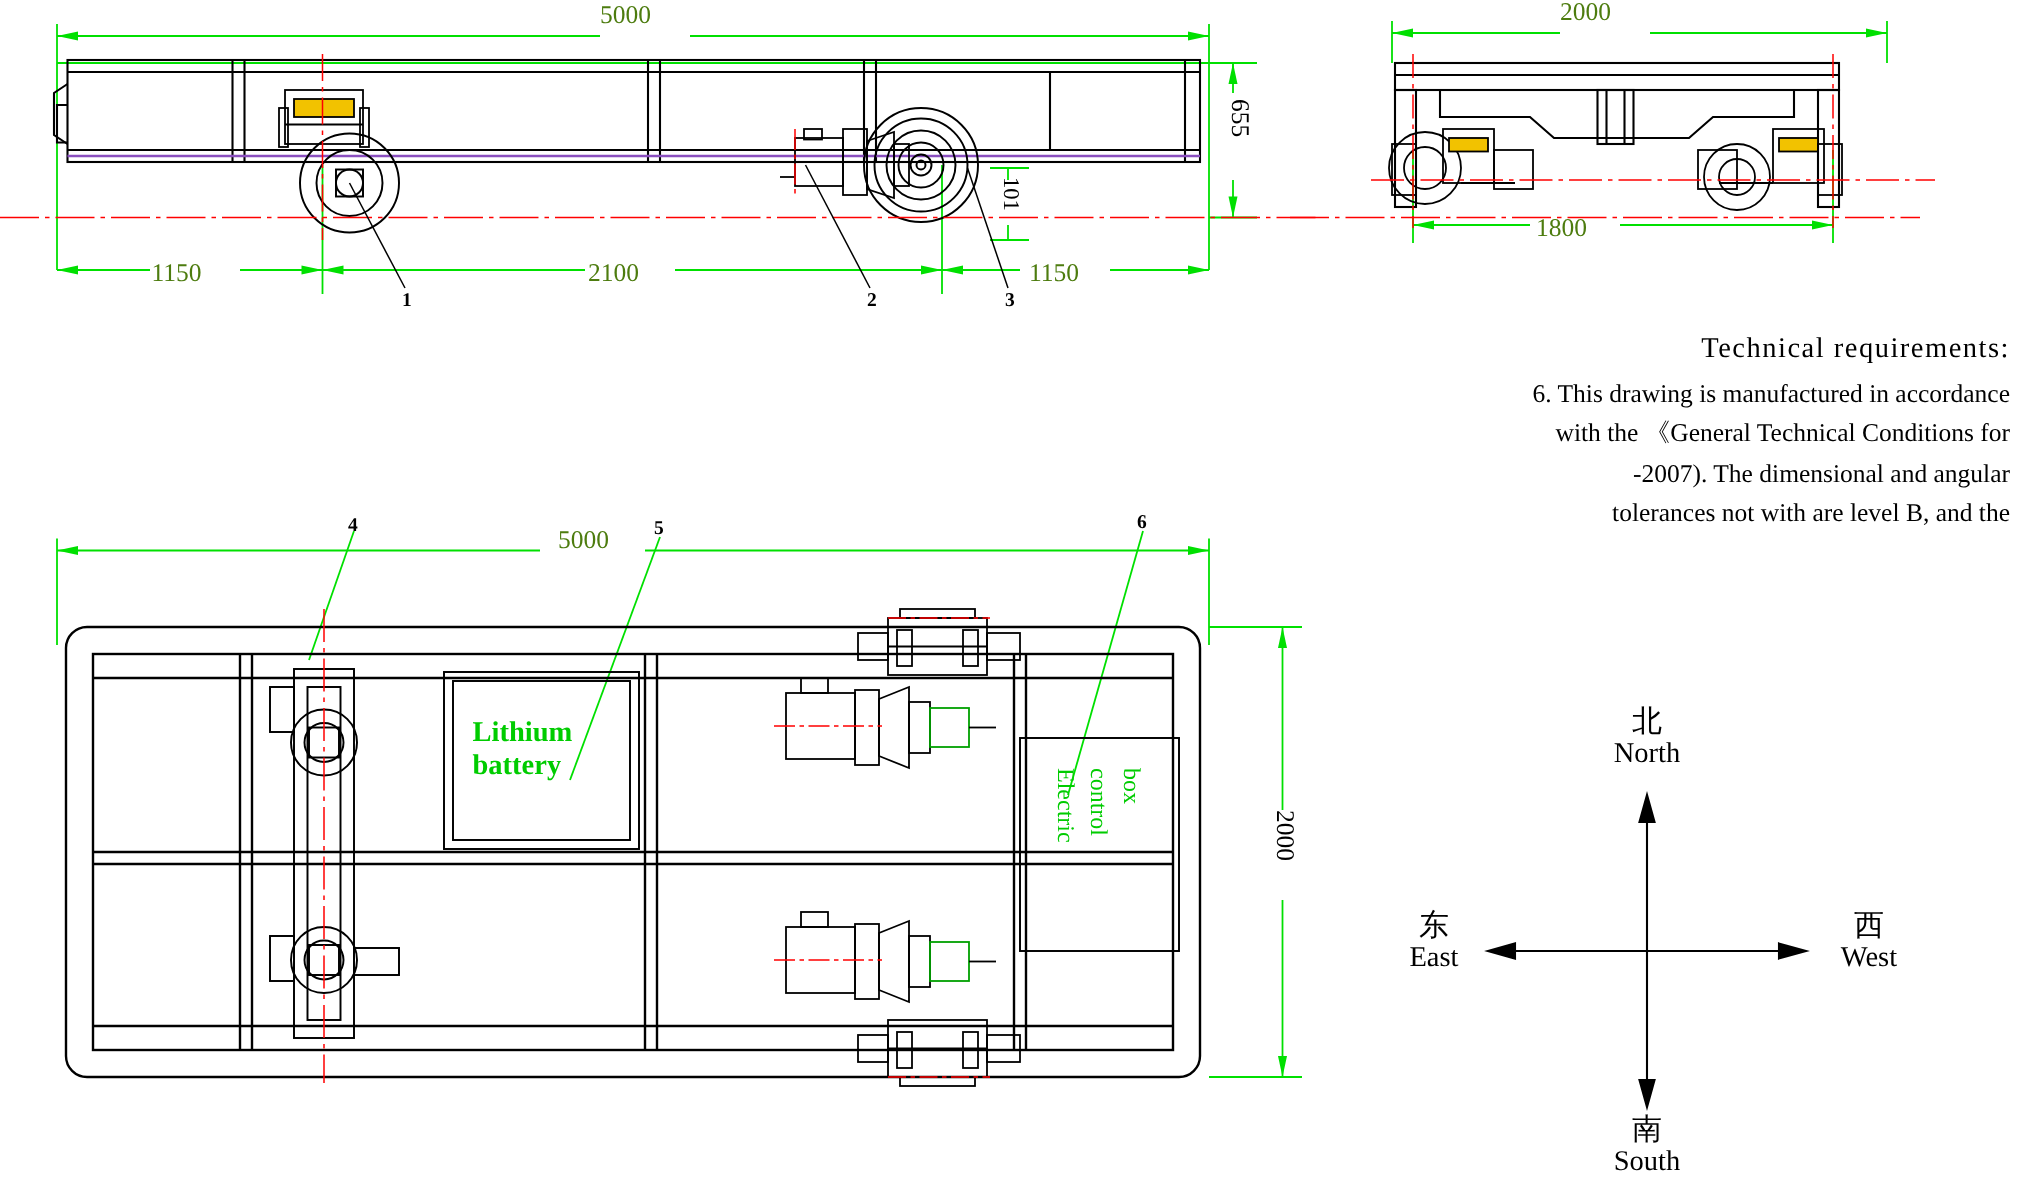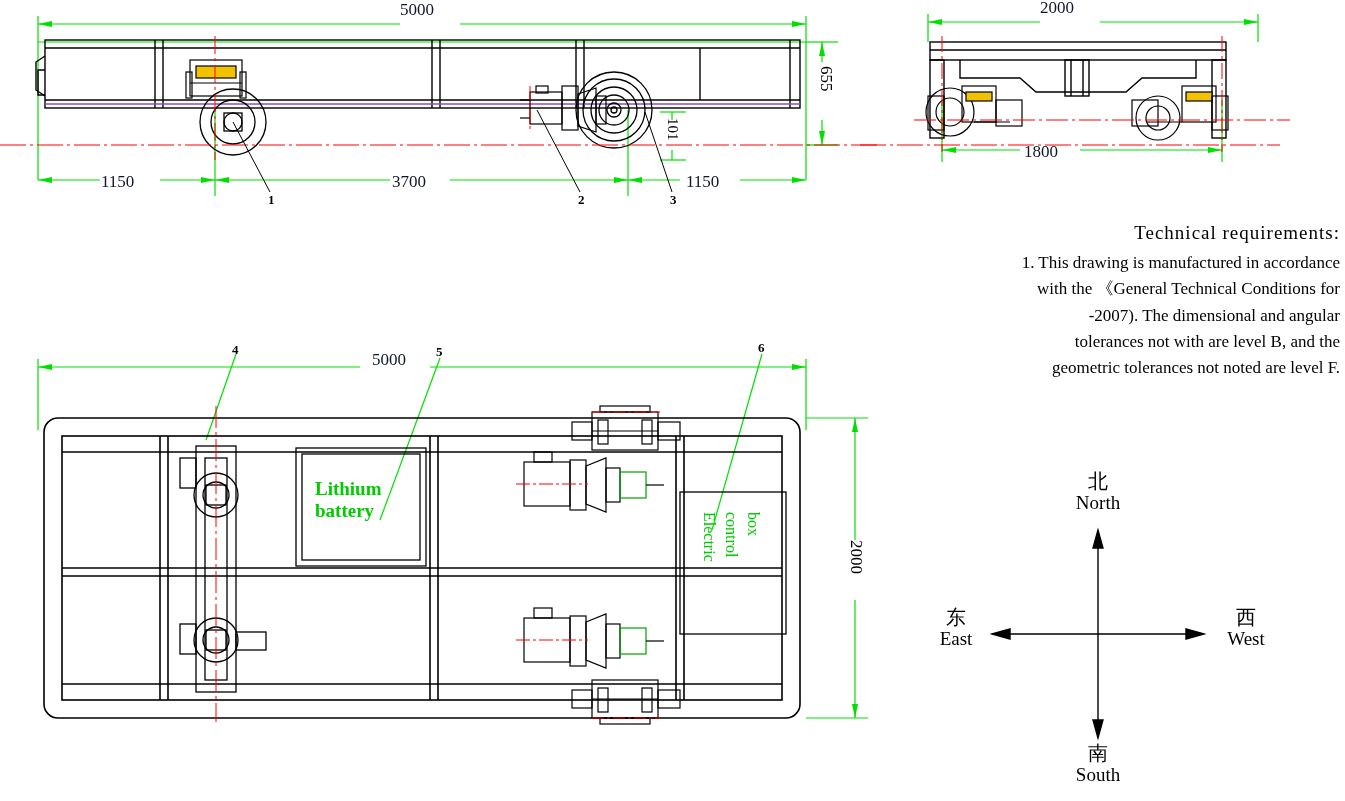--- a/index.html
+++ b/index.html
@@ -15,21 +15,21 @@
   .tech{
     position:absolute;text-align:center;color:#000;
     font-family:"Liberation Serif",serif;
   }
   .tech .th{font-size:19px;letter-spacing:1px;}
   .tech .tb{font-size:17px;line-height:1.55;}
   .compass-label{position:absolute;text-align:center;color:#000;font-family:"Liberation Serif",serif;}
   .cn{font-size:20px;display:block;line-height:1.1;}
   .en{font-size:19px;display:block;line-height:1.2;}
   .num{font-size:13px;font-weight:bold;color:#000;font-family:"Liberation Serif",serif;position:absolute;}
-  .dim{font-size:17px;color:#0f172a;position:absolute;font-family:"Liberation Serif",serif;}
+  .dim{font-size:17px;color:#4d7c0f;position:absolute;font-family:"Liberation Serif",serif;}
   .dimv{font-size:17px;color:#000;position:absolute;font-family:"Liberation Serif",serif;
         writing-mode:vertical-rl;text-orientation:mixed;}
   .lbl-green{position:absolute;color:#00cc00;font-size:19px;font-family:"Liberation Serif",serif;line-height:1.15;}
   .lbl-green-v{position:absolute;color:#00cc00;font-size:16px;font-family:"Liberation Serif",serif;
         writing-mode:vertical-rl;text-orientation:mixed;line-height:1.15;}
 </style>
 </head>
 <body>
 
 <div class="abs" style="left:0;top:0;width:880px;height:220px;">
@@ -135,21 +135,21 @@
 
     <g class="blk" stroke-width="1">
       <line x1="233" y1="122" x2="270" y2="192"></line>
       <line x1="537" y1="110" x2="580" y2="192"></line>
       <line x1="645" y1="112" x2="672" y2="192"></line>
     </g>
   </svg>
 
   <div class="dim" style="left:400px;top:0px;">5000</div>
   <div class="dim" style="left:101px;top:172px;">1150</div>
-  <div class="dim" style="left:392px;top:172px;">3700</div>
+  <div class="dim" style="left:392px;top:172px;">2100</div>
   <div class="dim" style="left:686px;top:172px;">1150</div>
   <div class="dimv" style="left:816px;top:66px;">655</div>
   <div class="dimv" style="left:664px;top:118px;font-size:15px;">101</div>
 
   <div class="num" style="left:268px;top:192px;">1</div>
   <div class="num" style="left:578px;top:192px;">2</div>
   <div class="num" style="left:670px;top:192px;">3</div>
 </div>
 
 <div class="abs" style="left:900px;top:0;width:400px;height:200px;">
@@ -212,25 +212,24 @@
   <div class="dim" style="left:124px;top:142px;">1800</div>
 </div>
 
 <svg class="abs" style="left:0;top:0;width:1345px;height:801px;pointer-events:none;">
   <line x1="860" y1="145" x2="1280" y2="145" stroke="#ff0000" stroke-width="1" stroke-dasharray="26,4,3,4"></line>
 </svg>
 
 <div class="tech" style="left:880px;top:222px;width:460px;text-align:right;">
   <div class="th">Technical requirements:</div>
   <div class="tb" style="margin-top:6px;">
-    <div>1. This drawing is manufactured in accordance</div>
+    <div>6. This drawing is manufactured in accordance</div>
     <div>with the 《General Technical Conditions for</div>
     <div>-2007). The dimensional and angular</div>
     <div>tolerances not with are level B, and the</div>
-    <div>geometric tolerances not noted are level F.</div>
   </div>
 </div>
 
 <div class="abs" style="left:0;top:340px;width:880px;height:440px;">
   <svg width="880" height="440" viewBox="0 0 880 440">
 
     <g class="grn" stroke-width="1.2">
       <line x1="38" y1="27" x2="360" y2="27"></line>
       <line x1="430" y1="27" x2="806" y2="27"></line>
       <line x1="38" y1="19" x2="38" y2="90"></line>

